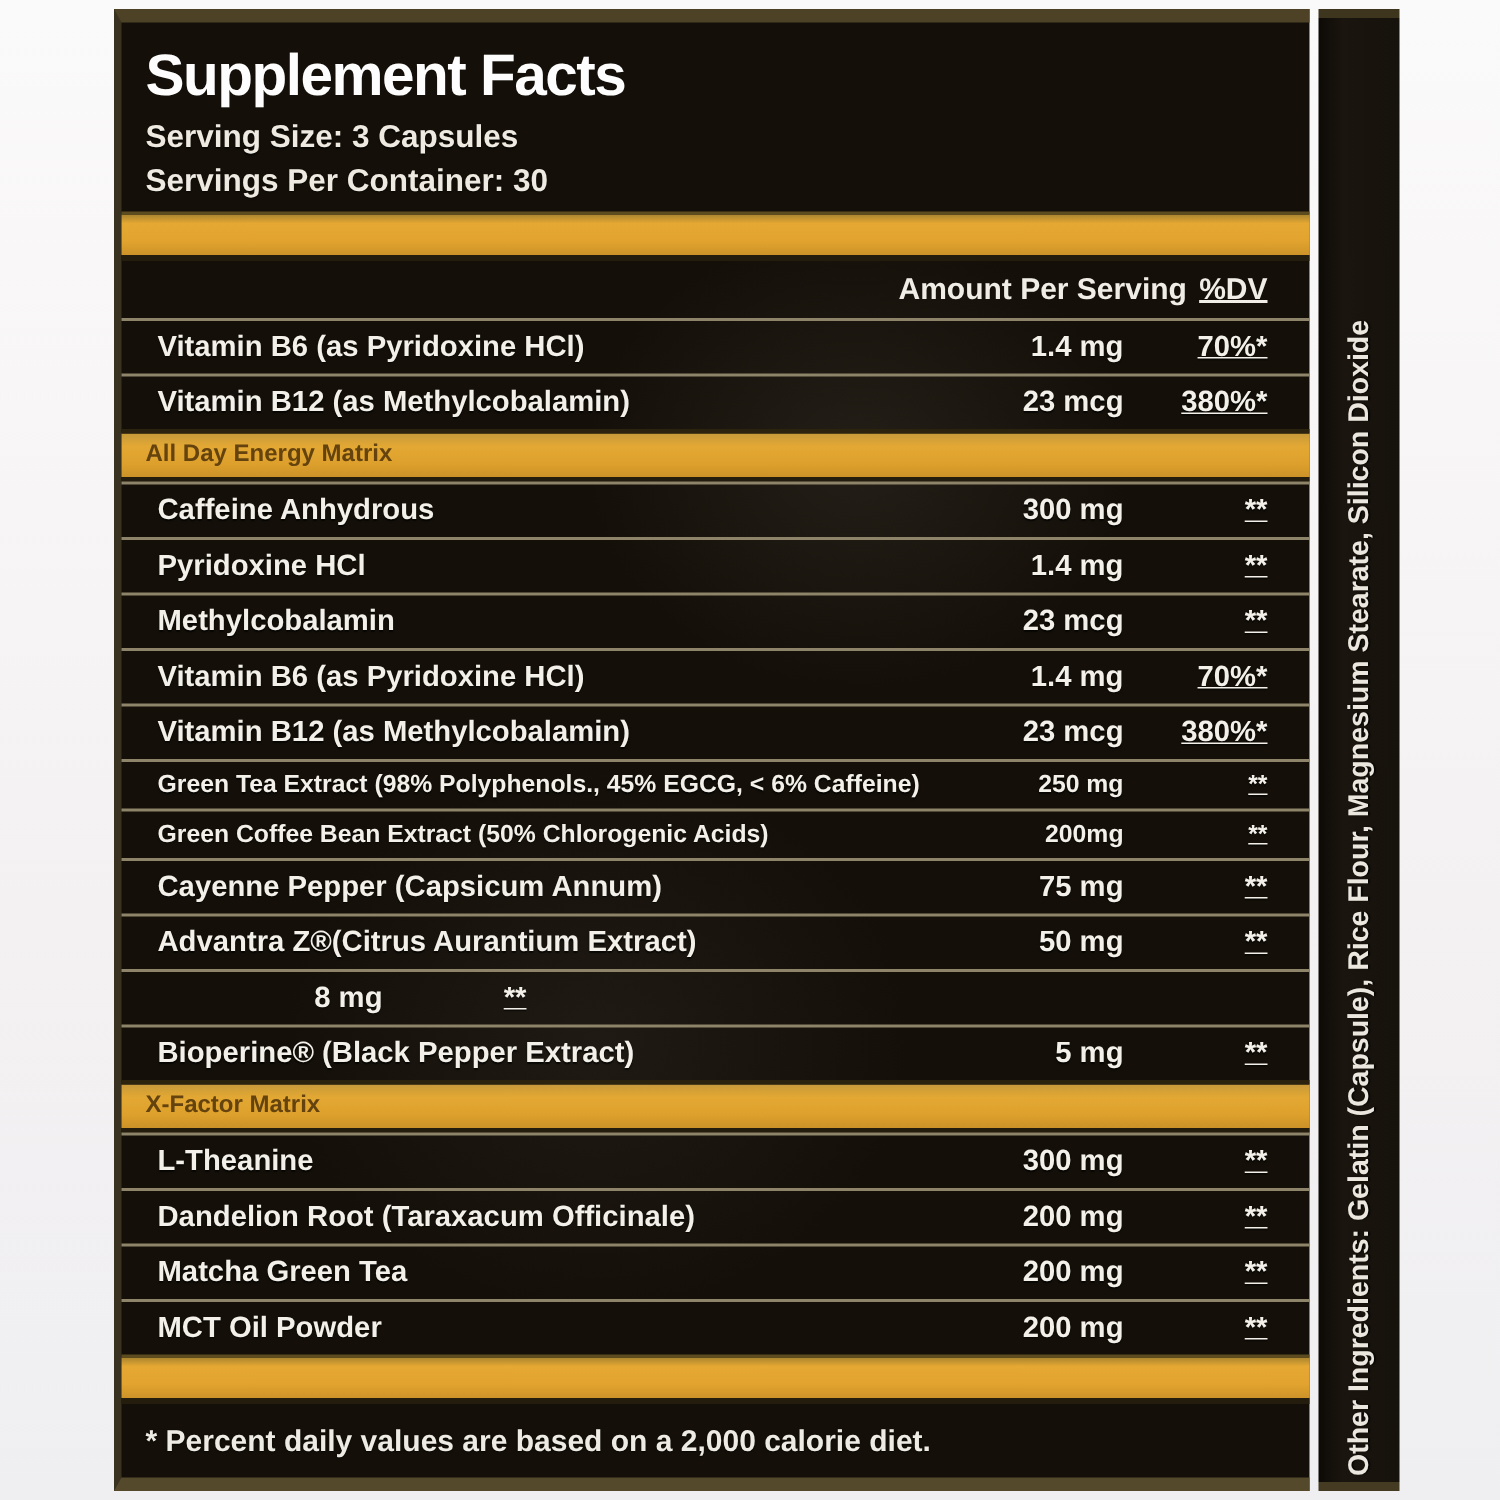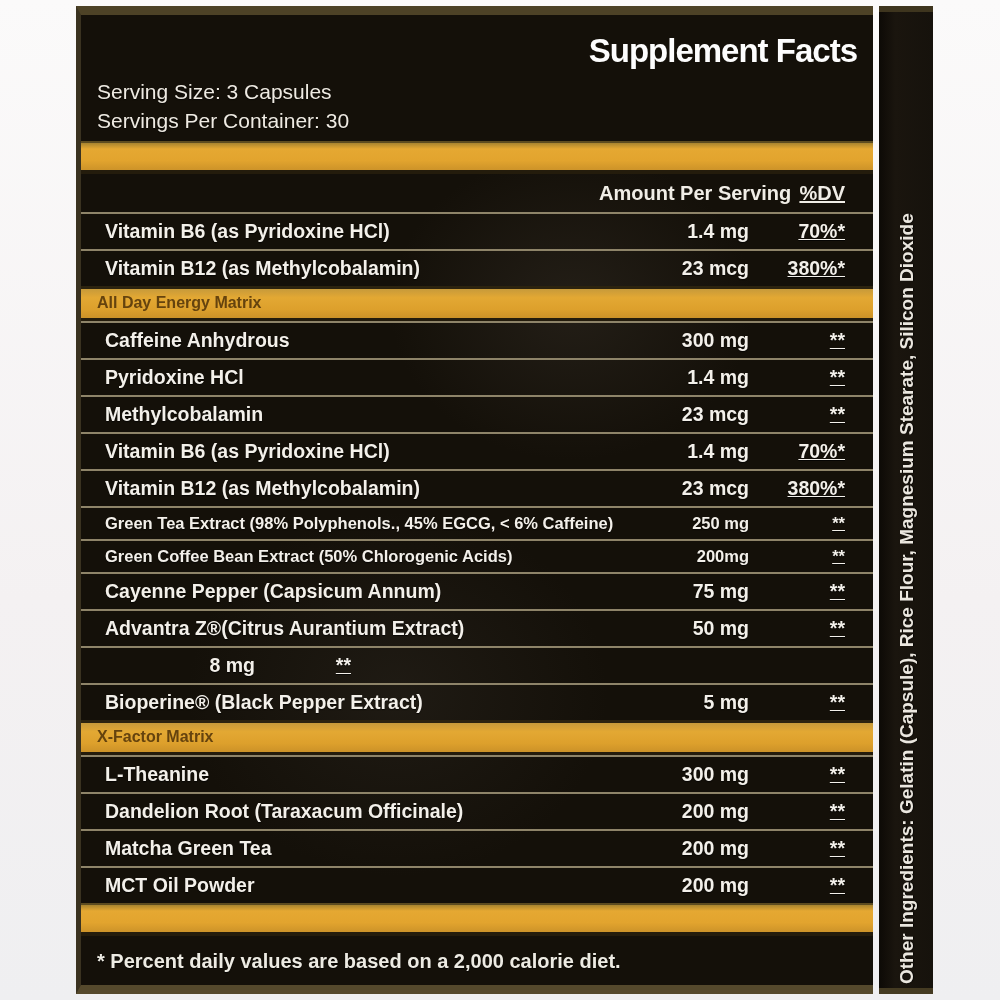--- a/index.html
+++ b/index.html
@@ -20,26 +20,25 @@
       radial-gradient(300px 260px at 40% 70%, rgba(42,37,30,.5), rgba(0,0,0,0) 70%),
       #141009;
     border-top:9px solid #4d4226;
     border-left:5px solid #3a3220;
     border-bottom:9px solid #55492c;
     display:flex;flex-direction:column;
   }
 
   .header-block{padding:10px 16px 6px 16px;}
   .title{
-    color:#fdfdfd;font-size:33px;font-weight:bold;letter-spacing:-1px;
+    color:#fdfdfd;font-size:39px;font-weight:bold;letter-spacing:-1px;
     line-height:52px;
-    text-align:right;
   }
   .serving-line{
-    color:#eeeae2;font-size:21px;font-weight:normal;line-height:29px;
+    color:#eeeae2;font-size:21px;font-weight:bold;line-height:29px;
     text-shadow:0 1px 1px rgba(0,0,0,.6);
   }
 
   .gold-bar{
     height:27px;flex:0 0 auto;
     background:linear-gradient(180deg,#a8842f 0%,#e5a832 22%,#e2a42e 65%,#cd9329 100%);
     border-top:2px solid #5d4c20;
     border-bottom:4px solid #241c0c;
   }
 

